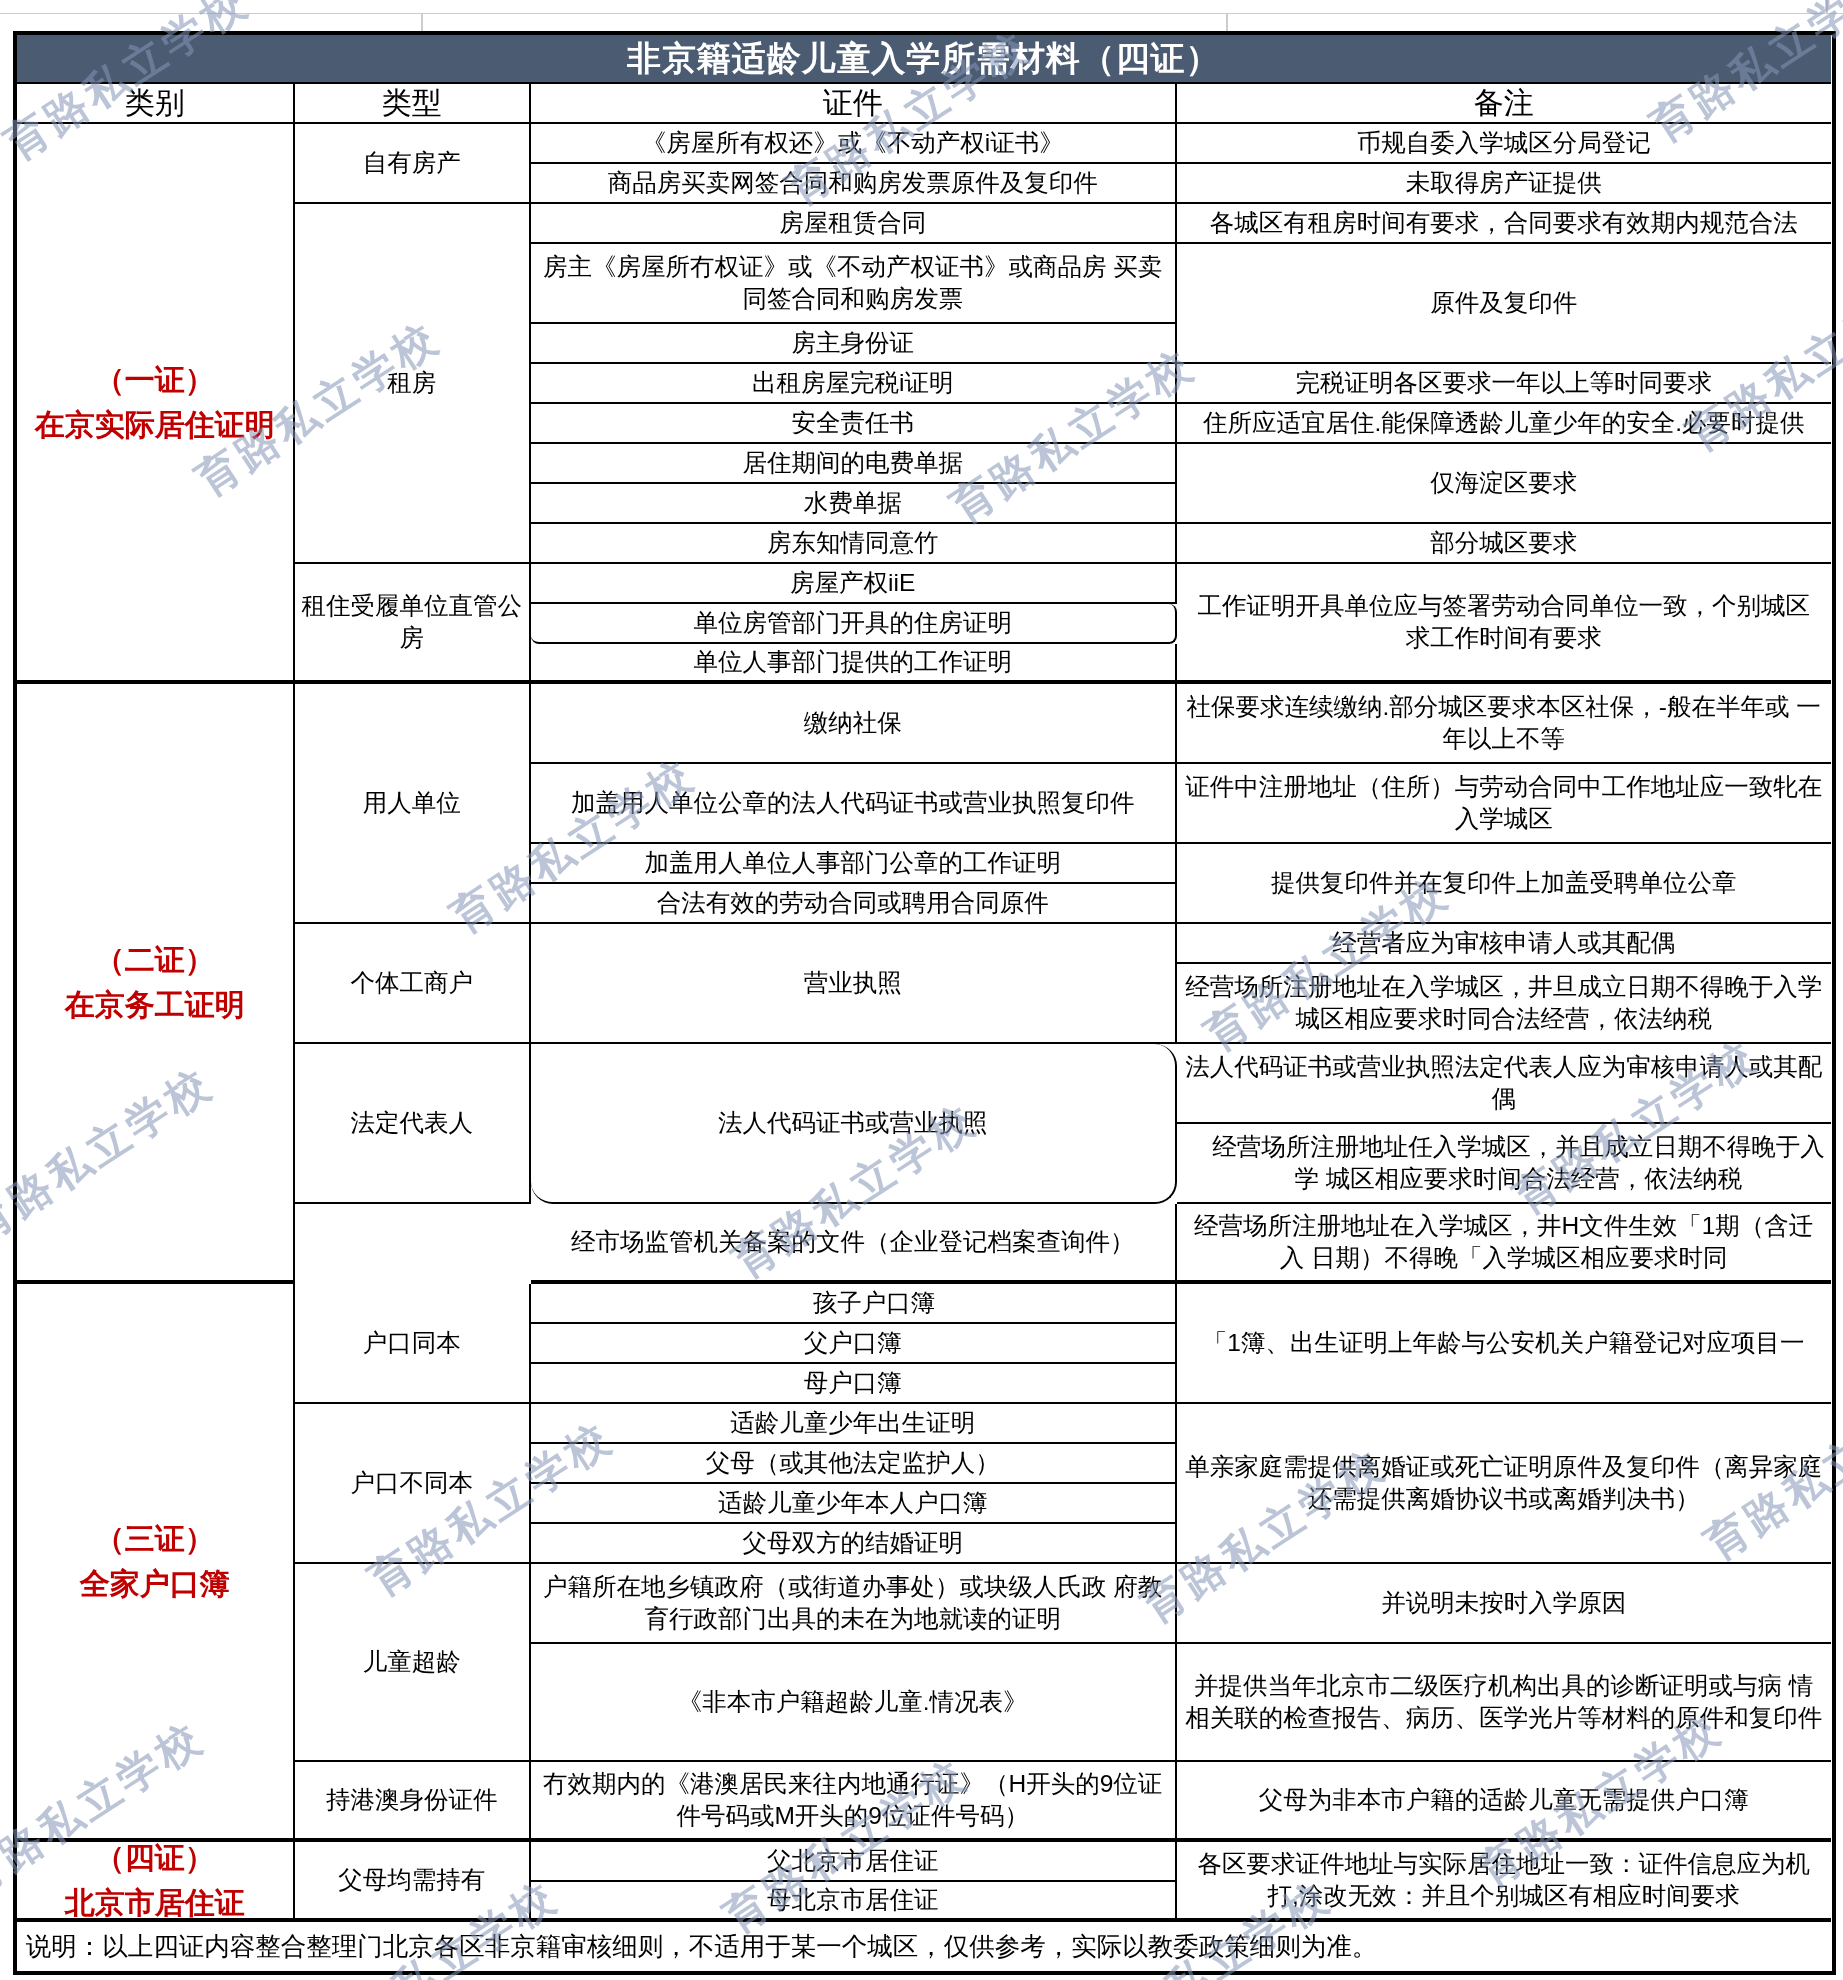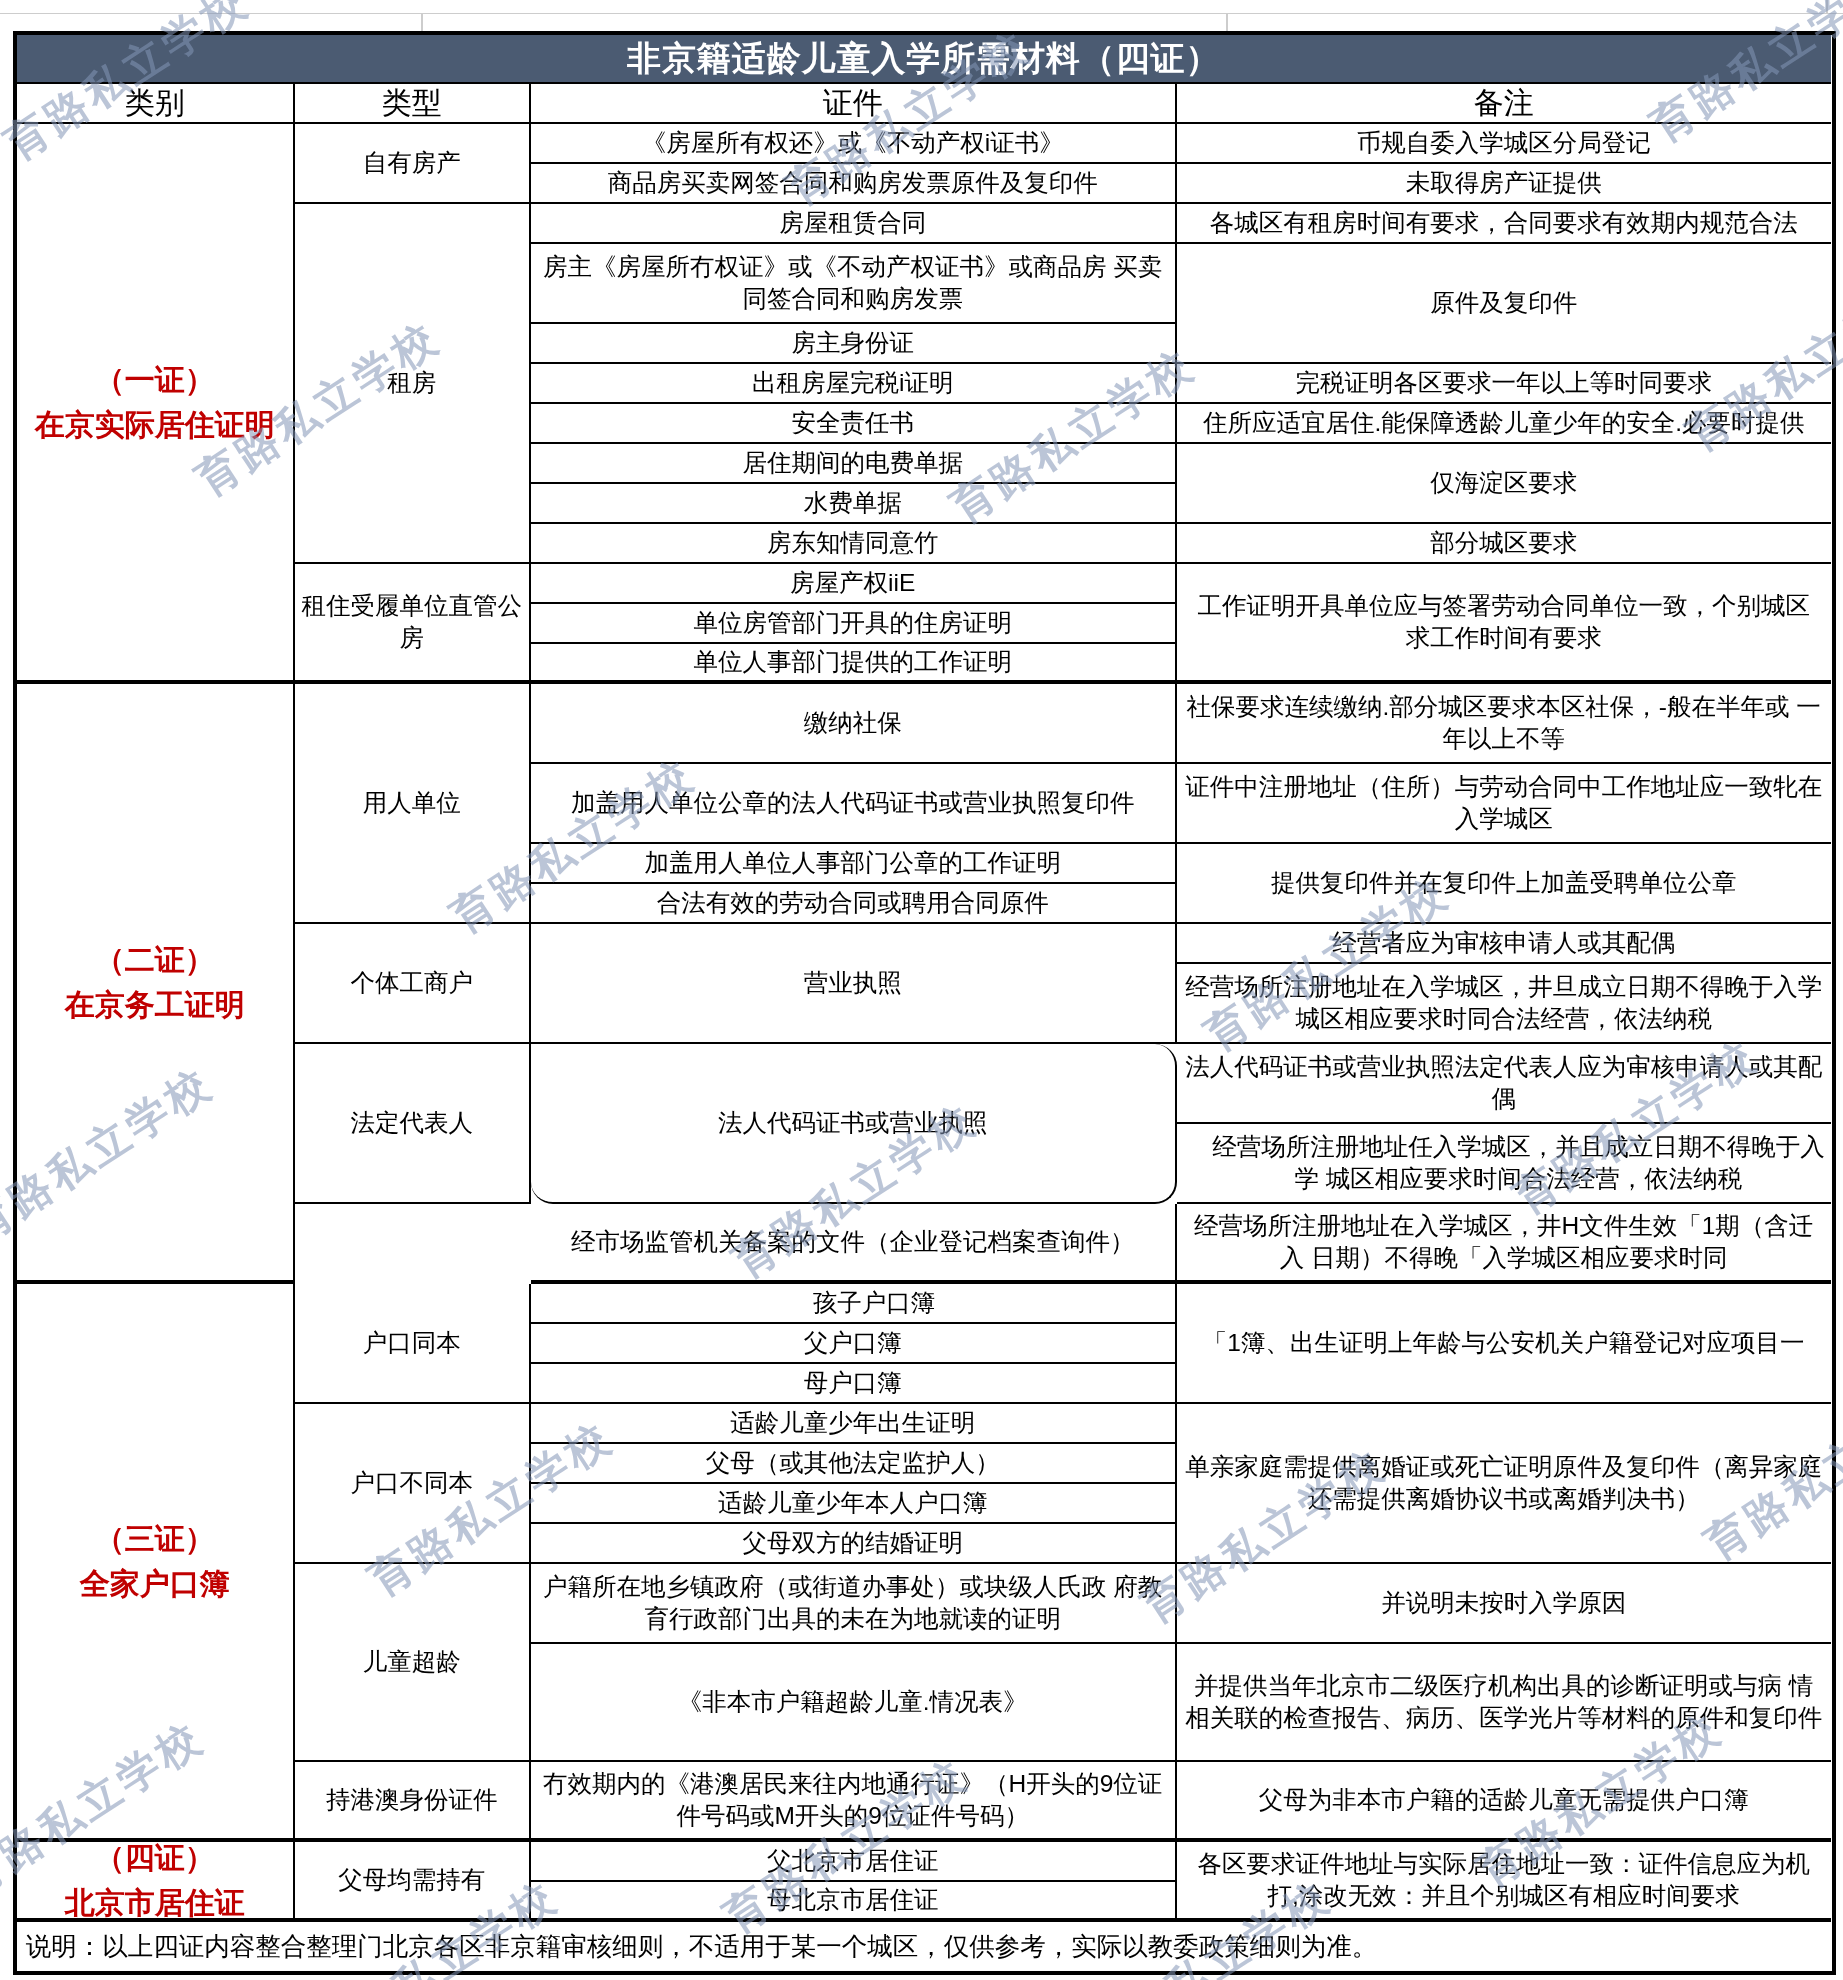--- a/index.html
+++ b/index.html
@@ -66,21 +66,21 @@
     <div class="cell c3" style="grid-area: 9 / 3;">安全责任书</div>
     <div class="cell c4" style="grid-area: 9 / 4;">住所应适宜居住.能保障透龄儿童少年的安全.必要时提供</div>
     <div class="cell c3" style="grid-area: 10 / 3;">居住期间的电费单据</div>
     <div class="cell c4" style="grid-area: 10 / 4 / span 2;">仅海淀区要求</div>
     <div class="cell c3" style="grid-area: 11 / 3;">水费单据</div>
     <div class="cell c3" style="grid-area: 12 / 3;">房东知情同意竹</div>
     <div class="cell c4" style="grid-area: 12 / 4;">部分城区要求</div>
     <div class="cell c2" style="grid-area: 5 / 2 / span 8;">租房</div>
     <div class="cell c3" style="grid-area: 13 / 3;">房屋产权iiE</div>
     <div class="cell c4 sec-end" style="grid-area: 13 / 4 / span 3;">工作证明开具单位应与签署劳动合同单位一致，个别城区 求工作时间有要求</div>
-    <div class="cell c3" style="grid-area: 14 / 3;">单位房管部门开具的住房证明</div>
+    <div class="cell c3" style="grid-area: 14 / 3; border-radius: 8px;">单位房管部门开具的住房证明</div>
     <div class="cell c3 sec-end" style="grid-area: 15 / 3;">单位人事部门提供的工作证明</div>
     <div class="cell c2 sec-end" style="grid-area: 13 / 2 / span 3;">租住受履单位直管公房</div>
     <div class="cell c1 label sec-end" style="grid-area: 3 / 1 / span 13;">
       <div>（一证）</div>
       <div>在京实际居住证明</div>
     </div>
     <div class="cell c3" style="grid-area: 16 / 3;">缴纳社保</div>
     <div class="cell c4" style="grid-area: 16 / 4;">社保要求连续缴纳.部分城区要求本区社保，-般在半年或 一年以上不等</div>
     <div class="cell c3" style="grid-area: 17 / 3;">加盖用人单位公章的法人代码证书或营业执照复印件</div>
     <div class="cell c4" style="grid-area: 17 / 4;">证件中注册地址（住所）与劳动合同中工作地址应一致牝在 入学城区</div>

